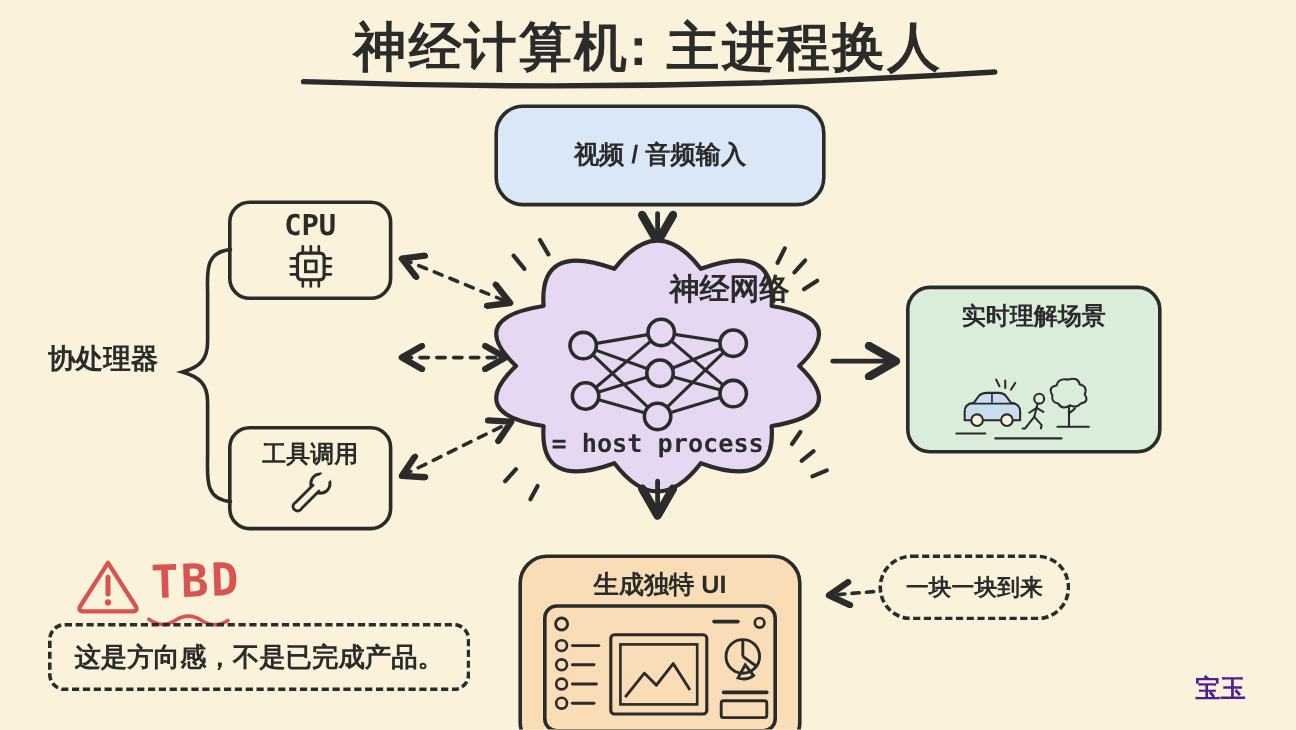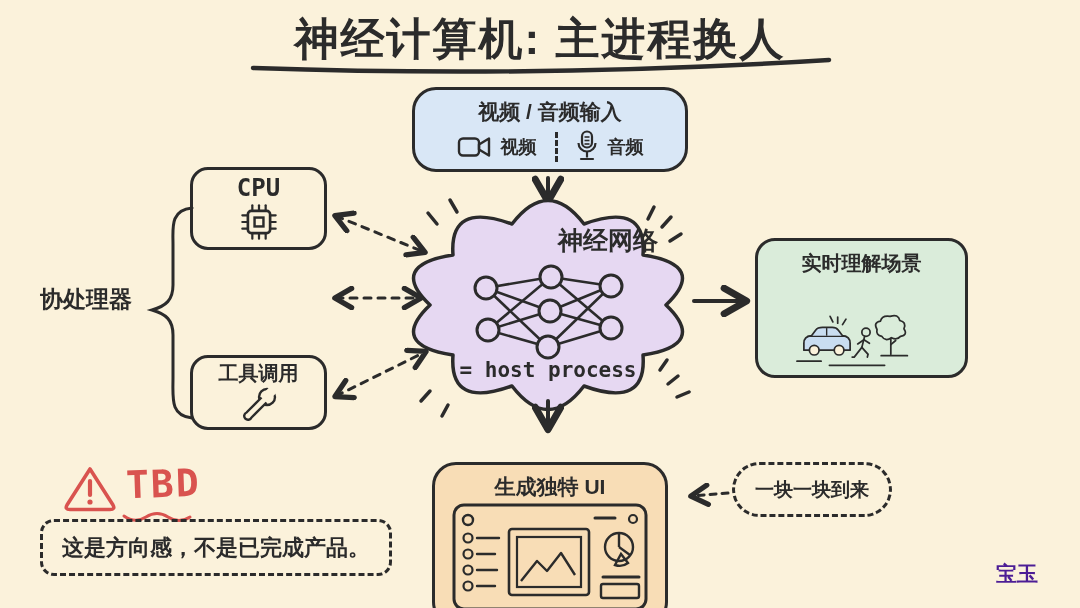--- a/index.html
+++ b/index.html
@@ -18,29 +18,29 @@
     border-radius:20px;
     box-sizing:border-box;
     display:flex;flex-direction:column;align-items:center;
   }
   #title{
     left:0;right:0;top:10px;text-align:center;
     font-size:44px;font-weight:700;letter-spacing:2px;
   }
   
   #input-box{left:412px;top:87px;width:276px;height:85px;background:#D9E7F6;border-radius:24px;}
-  #input-box .bx-title{font-size:21px;font-weight:700;margin-top:8px;}
+  #input-box .bx-title{font-size:21px;font-weight:700;margin-top:25px;}
   #input-box .row{display:flex;align-items:center;justify-content:center;gap:10px;margin-top:4px;}
   #input-box .lbl{font-size:18px;font-weight:700;}
   .vdivider{width:0;height:30px;border-left:3px dashed #2B2B2B;margin:0 8px;}
   
   .side-box{left:190px;width:137px;background:transparent;border-radius:18px;justify-content:center;}
   #cpu-box{top:167px;height:83px;}
   #code-box{top:263px;height:74px;}
-  #tools-box{top:355px;height:75px;}
+  #tools-box{top:355px;height:87px;}
   .side-box .bx-title{font-size:20px;font-weight:700;line-height:1.15;}
   #cpu-box .bx-title{font-family:"DejaVu Sans Mono",monospace;font-size:24px;}
   .mono{font-family:"DejaVu Sans Mono",monospace;}
   #coprocessor-label{left:40px;top:284px;width:116px;font-size:23px;font-weight:700;text-align:left;}
   
   .cloud-text{left:438px;width:220px;text-align:center;}
   #cloud-title{top:224px;font-size:25px;font-weight:700;text-align:right;}
   #cloud-caption{top:358px;font-size:21px;font-weight:700;font-family:"DejaVu Sans Mono",monospace;}
   
   #scene-box{left:755px;top:238px;width:213px;height:140px;background:#DAECDA;border-radius:20px;gap:29px;}
@@ -136,38 +136,20 @@
 
     <line x1="728" y1="493" x2="692" y2="496" stroke="#2B2B2B" stroke-width="3" stroke-linecap="round" stroke-dasharray="6 6" marker-end="url(#mA)"></line>
 
     <path d="M 124 516 q 11 8 22 1 t 22 0 t 22 0" fill="none" stroke="#D9534F" stroke-width="3" stroke-linecap="round"></path>
   </svg>
 
   <div id="title" class="abs">神经计算机: 主进程换人</div>
 
   <div id="input-box" class="abs box">
     <div class="bx-title">视频 / 音频输入</div>
-    <div class="row">
-      <svg width="34" height="24" viewBox="0 0 34 24">
-        <rect x="2" y="3.5" width="20" height="17" rx="4" fill="none" stroke="#2B2B2B" stroke-width="2.4"></rect>
-        <path d="M22 9.5 L32 3.5 L32 20.5 L22 14.5 Z" fill="none" stroke="#2B2B2B" stroke-width="2.4" stroke-linejoin="round"></path>
-      </svg>
-      <span class="lbl">视频</span>
-      <div class="vdivider"></div>
-      <svg width="22" height="33" viewBox="0 0 22 33">
-        <rect x="6" y="1.5" width="10" height="16" rx="5" fill="none" stroke="#2B2B2B" stroke-width="2.2"></rect>
-        <line x1="8.5" y1="7" x2="13.5" y2="7" stroke="#2B2B2B" stroke-width="1.6"></line>
-        <line x1="8.5" y1="10.5" x2="13.5" y2="10.5" stroke="#2B2B2B" stroke-width="1.6"></line>
-        <line x1="8.5" y1="14" x2="13.5" y2="14" stroke="#2B2B2B" stroke-width="1.6"></line>
-        <path d="M2.5 13 a8.5 8.5 0 0 0 17 0" fill="none" stroke="#2B2B2B" stroke-width="2.2"></path>
-        <line x1="11" y1="21.5" x2="11" y2="27.5" stroke="#2B2B2B" stroke-width="2.2"></line>
-        <line x1="5" y1="29" x2="17" y2="29" stroke="#2B2B2B" stroke-width="2.2" stroke-linecap="round"></line>
-      </svg>
-      <span class="lbl">音频</span>
-    </div>
   </div>
 
   <div id="coprocessor-label" class="abs">协处理器</div>
 
   <div id="cpu-box" class="abs box side-box">
     <div class="bx-title">CPU</div>
     <svg width="40" height="40" viewBox="0 0 36 36">
       <rect x="8" y="8" width="20" height="20" rx="3" fill="none" stroke="#2B2B2B" stroke-width="2.4"></rect>
       <rect x="14" y="14" width="8" height="8" fill="none" stroke="#2B2B2B" stroke-width="2.2"></rect>
       <g stroke="#2B2B2B" stroke-width="2" stroke-linecap="round">

